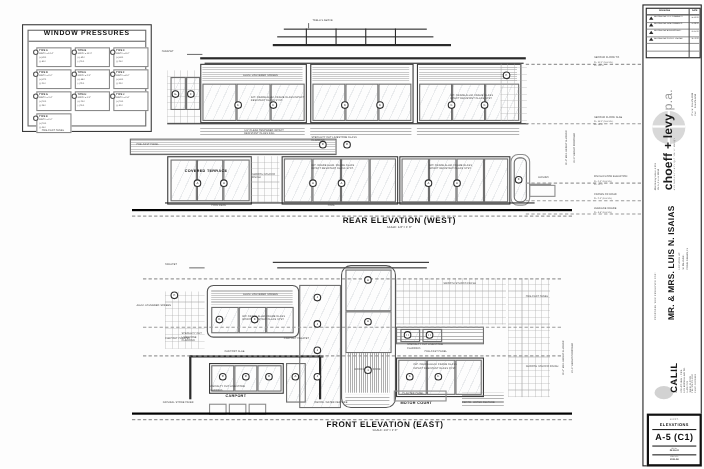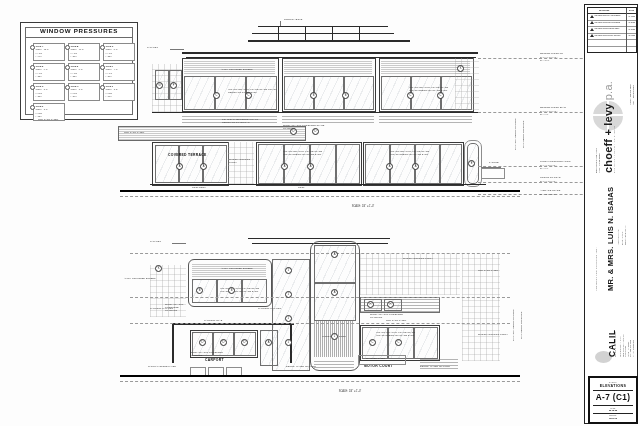--- a/index.html
+++ b/index.html
@@ -304,20 +304,21 @@
     <div class="tagc" style="left:200px;top:163px;width:5px;height:5px;">A</div>
     <div class="tagc" style="left:281px;top:163px;width:5px;height:5px;">A</div>
     <div class="tagc" style="left:307px;top:163px;width:5px;height:5px;">A</div>
     <div class="tagc" style="left:386px;top:163px;width:5px;height:5px;">A</div>
     <div class="tagc" style="left:412px;top:163px;width:5px;height:5px;">A</div>
     <div class="tagc" style="left:468px;top:160px;width:5px;height:5px;">E</div>
     <div class="tagc" style="left:290px;top:128px;width:5px;height:5px;">D</div>
     <div class="tagc" style="left:312px;top:128px;width:5px;height:5px;">D</div>
     <div class="tagc" style="left:457px;top:65px;width:5px;height:5px;">K</div>
 
+    <div class="viewtitle" style="left:283px;top:196px;width:160px;">REAR  ELEVATION  (WEST)</div>
     <div class="viewscale" style="left:283px;top:205px;width:160px;">SCALE: 1/4" = 1'-0"</div>
   </div>
 
 
   <div class="abs" style="left:0;top:215px;width:584px;height:211px;">
 
     <div class="ln hl" style="left:248px;top:23px;width:142px;height:1.4px;"></div>
     <div class="ln hl" style="left:252px;top:28px;width:136px;height:1px;"></div>
     <div class="tinytxt" style="left:150px;top:25px;">PARAPET</div>
     <div class="ln thin" style="left:172px;top:28px;width:14px;height:.7px;"></div>
@@ -418,20 +419,21 @@
     <div class="tagc" style="left:199px;top:124px;width:5px;height:5px;">D</div>
     <div class="tagc" style="left:220px;top:124px;width:5px;height:5px;">D</div>
     <div class="tagc" style="left:241px;top:124px;width:5px;height:5px;">D</div>
     <div class="tagc" style="left:265px;top:124px;width:5px;height:5px;">A</div>
     <div class="tagc" style="left:369px;top:124px;width:5px;height:5px;">C</div>
     <div class="tagc" style="left:395px;top:124px;width:5px;height:5px;">C</div>
     <div class="tagc" style="left:367px;top:86px;width:5px;height:5px;">H</div>
     <div class="tagc" style="left:387px;top:86px;width:5px;height:5px;">H</div>
     <div class="tagc" style="left:155px;top:50px;width:5px;height:5px;">K</div>
 
+    <div class="viewtitle" style="left:265px;top:166px;width:170px;">FRONT  ELEVATION  (EAST)</div>
     <div class="viewscale" style="left:265px;top:175px;width:170px;">SCALE: 1/4" = 1'-0"</div>
   </div>
 
   <div id="tb">
 
     <div id="rev">
       <div class="rhdr">
         <span style="left:11px;">REVISIONS</span>
         <span style="right:2px;">DATE</span>
       </div>
@@ -497,21 +499,21 @@
 SUITE 2700
 MIAMI, FL 33131
 TEL: 305.371.1200
 FL LIC. #00004521</div>
     </div>
 
     <div id="sheetblk">
       <div class="slab">SHEET:</div>
       <div class="stitle">ELEVATIONS</div>
       <div class="divl" style="top:12px;"></div>
-      <div class="snum">A-7 (C1)</div>
+      <div class="snum">A-5 (C1)</div>
       <div class="divl" style="top:27px;"></div>
       <div class="meta" style="top:28.5px;">DATE:</div>
       <div class="metav" style="top:31px;">03.15.22</div>
       <div class="divl" style="top:34.5px;"></div>
       <div class="meta" style="top:36px;">JOB NO.:</div>
       <div class="metav" style="top:38.5px;">2021-08</div>
     </div>
   </div>
 
 </div>

